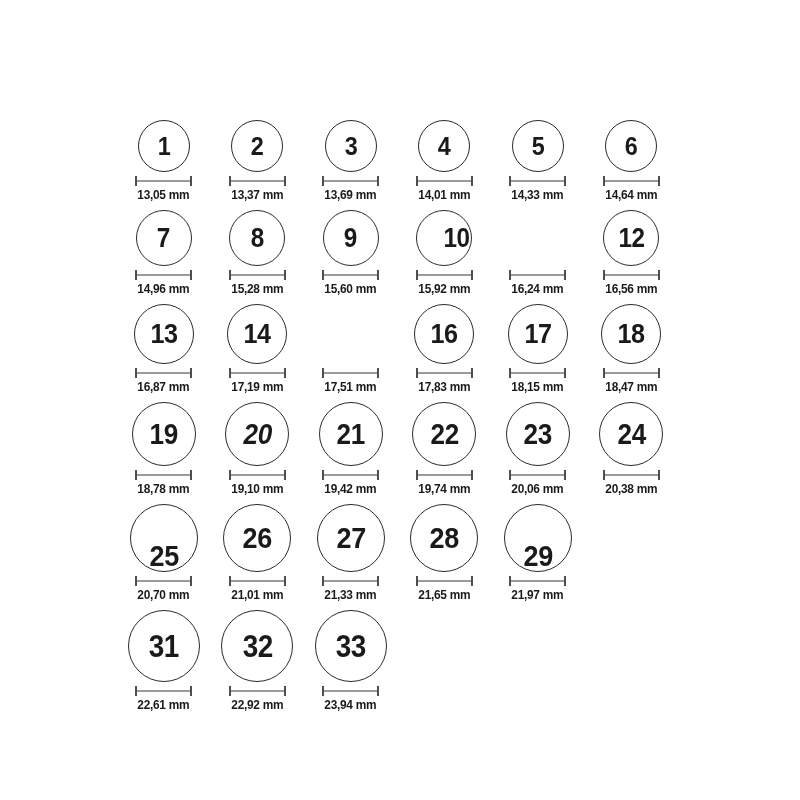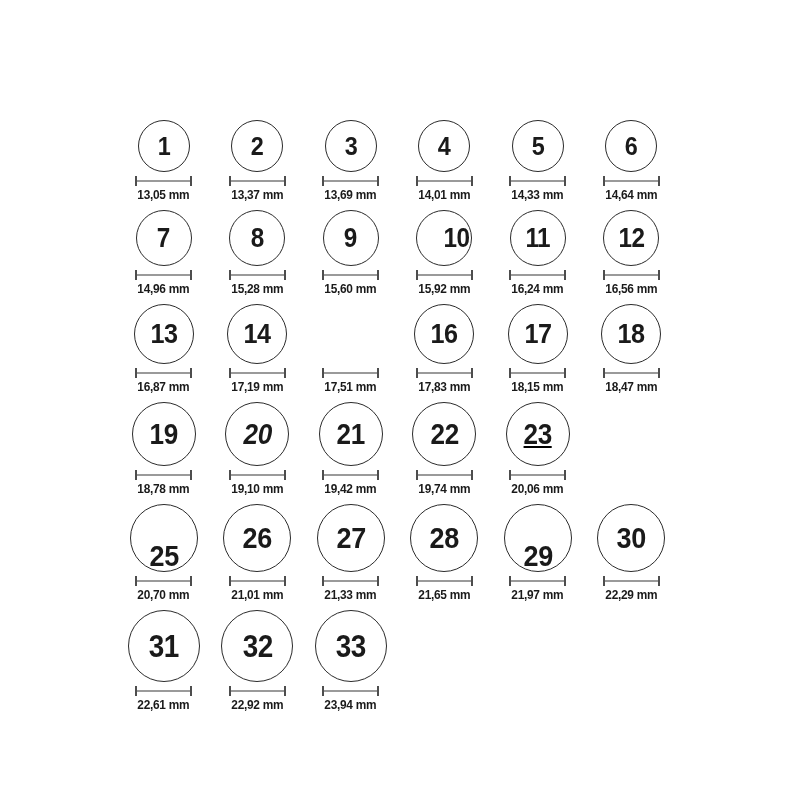--- a/index.html
+++ b/index.html
@@ -151,23 +151,20 @@
     <div class="dia-label">15,60 mm</div>
   </div>
         <div class="cell">
     <div class="circle" style="width: 56px; height: 56px; justify-content: flex-end;">
       <span class="num" style="font-size: 27px;">10</span>
     </div>
     <div class="measure"></div>
     <div class="dia-label">15,92 mm</div>
   </div>
         <div class="cell">
-    <div class="circle" style="width: 56px; height: 56px;">
-      <span class="num" style="font-size: 27px;">11</span>
-    </div>
     <div class="measure"></div>
     <div class="dia-label">16,24 mm</div>
   </div>
         <div class="cell">
     <div class="circle" style="width: 56px; height: 56px;">
       <span class="num" style="font-size: 27px;">12</span>
     </div>
     <div class="measure"></div>
     <div class="dia-label">16,56 mm</div>
   </div>
@@ -236,25 +233,32 @@
     <div class="dia-label">19,42 mm</div>
   </div>
         <div class="cell">
     <div class="circle" style="width: 64px; height: 64px;">
       <span class="num" style="font-size: 29px;">22</span>
     </div>
     <div class="measure"></div>
     <div class="dia-label">19,74 mm</div>
   </div>
         <div class="cell">
-    <div class="circle" style="width: 64px; height: 64px; text-decoration: underline;">
+    <div class="circle" style="width: 64px; height: 64px;">
       <span class="num" style="font-size: 29px;">23</span>
     </div>
     <div class="measure"></div>
     <div class="dia-label">20,06 mm</div>
+  </div>
+        <div class="cell">
+    <div class="circle" style="width: 64px; height: 64px;">
+      <span class="num" style="font-size: 29px;">24</span>
+    </div>
+    <div class="measure"></div>
+    <div class="dia-label">20,38 mm</div>
   </div>
       </div>
       <div class="row">
         <div class="cell">
     <div class="circle" style="width: 68px; height: 68px; align-items: flex-end;">
       <span class="num" style="font-size: 30px;">25</span>
     </div>
     <div class="measure"></div>
     <div class="dia-label">20,70 mm</div>
   </div>
@@ -278,27 +282,20 @@
     </div>
     <div class="measure"></div>
     <div class="dia-label">21,65 mm</div>
   </div>
         <div class="cell">
     <div class="circle" style="width: 68px; height: 68px; align-items: flex-end;">
       <span class="num" style="font-size: 30px;">29</span>
     </div>
     <div class="measure"></div>
     <div class="dia-label">21,97 mm</div>
-  </div>
-        <div class="cell">
-    <div class="circle" style="width: 68px; height: 68px;">
-      <span class="num" style="font-size: 30px;">30</span>
-    </div>
-    <div class="measure"></div>
-    <div class="dia-label">22,29 mm</div>
   </div>
       </div>
       <div class="row">
         <div class="cell">
     <div class="circle" style="width: 72px; height: 72px;">
       <span class="num" style="font-size: 31px;">31</span>
     </div>
     <div class="measure"></div>
     <div class="dia-label">22,61 mm</div>
   </div>

